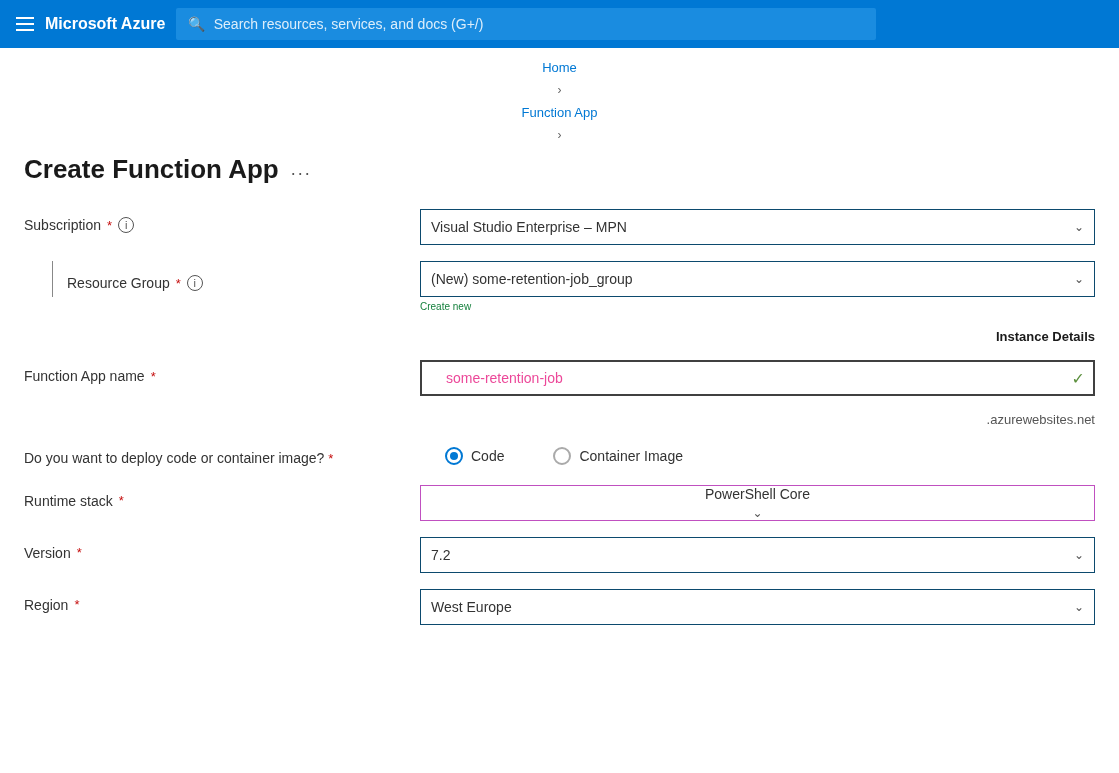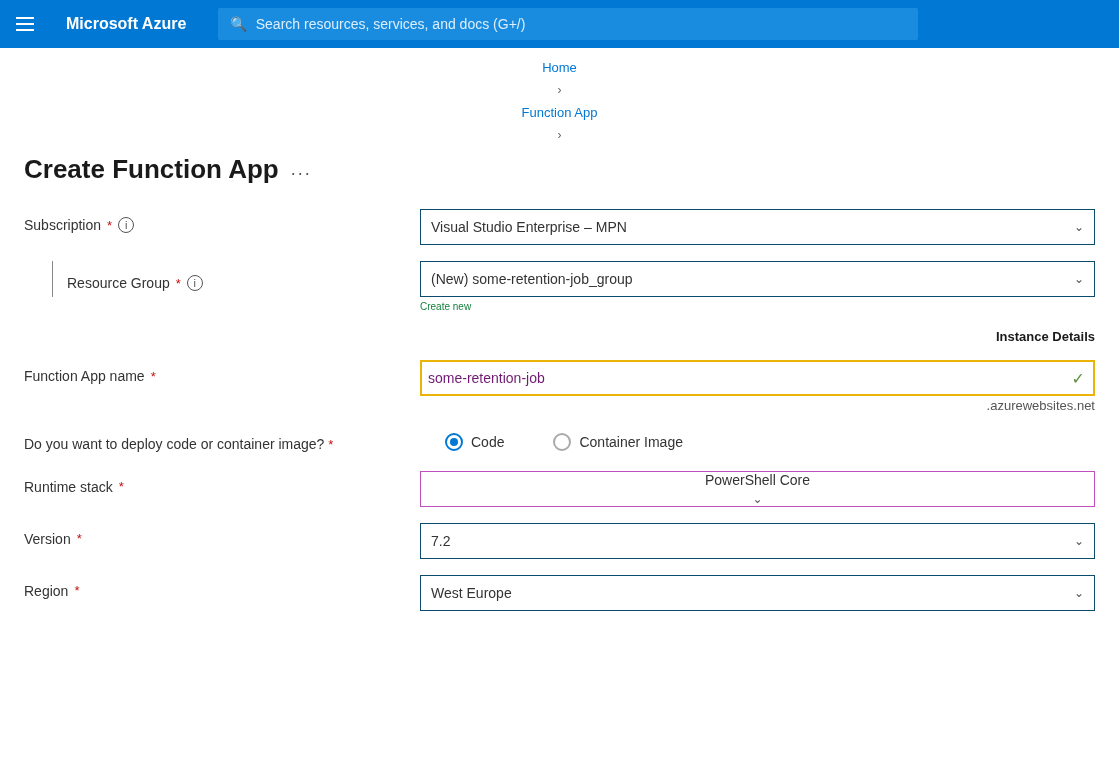--- a/index.html
+++ b/index.html
@@ -5,21 +5,21 @@
     * { box-sizing: border-box; margin: 0; padding: 0; }
     body { font-family: 'Segoe UI', Arial, sans-serif; font-size: 14px; background: #fff; color: #333; }
 
     
     .topnav {
       background: #0078d4;
       height: 48px;
       display: flex;
       align-items: center;
       padding: 0 16px;
-      gap: 32px;
+      gap: 11px;
     }
     .topnav-menu {
       display: flex;
       flex-direction: column;
       gap: 4px;
       cursor: pointer;
     }
     .topnav-menu span {
       display: block;
       width: 18px;
@@ -144,43 +144,43 @@
       cursor: pointer;
       font-size: 14px;
       color: #333;
     }
     .dropdown-chevron { font-size: 12px; color: #555; }
 
     
     .text-input {
       width: 100%;
       height: 36px;
-      border: 2px solid #eab308;
-      padding: 0 30px 0 6px;
-      font-size: 14px;
-      color: #701a75;
+      border: 2px solid #404040;
+      padding: 0 30px 0 24px;
+      font-size: 14px;
+      color: #ec4899;
       outline: none;
       position: relative;
     }
     .text-input-wrapper {
       position: relative;
     }
     .text-input-check {
       position: absolute;
       right: 10px;
       top: 50%;
       transform: translateY(-50%);
       color: #5a8f3c;
       font-size: 16px;
     }
     .azurewebsites-suffix {
       text-align: right;
       font-size: 13px;
       color: #555;
-      margin-top: 2px;
+      margin-top: 16px;
     }
 
     
     .create-new-link {
       color: #15803d;
       text-decoration: none;
       font-size: 10px;
       cursor: pointer;
       display: inline-block;
       margin-top: 4px;

